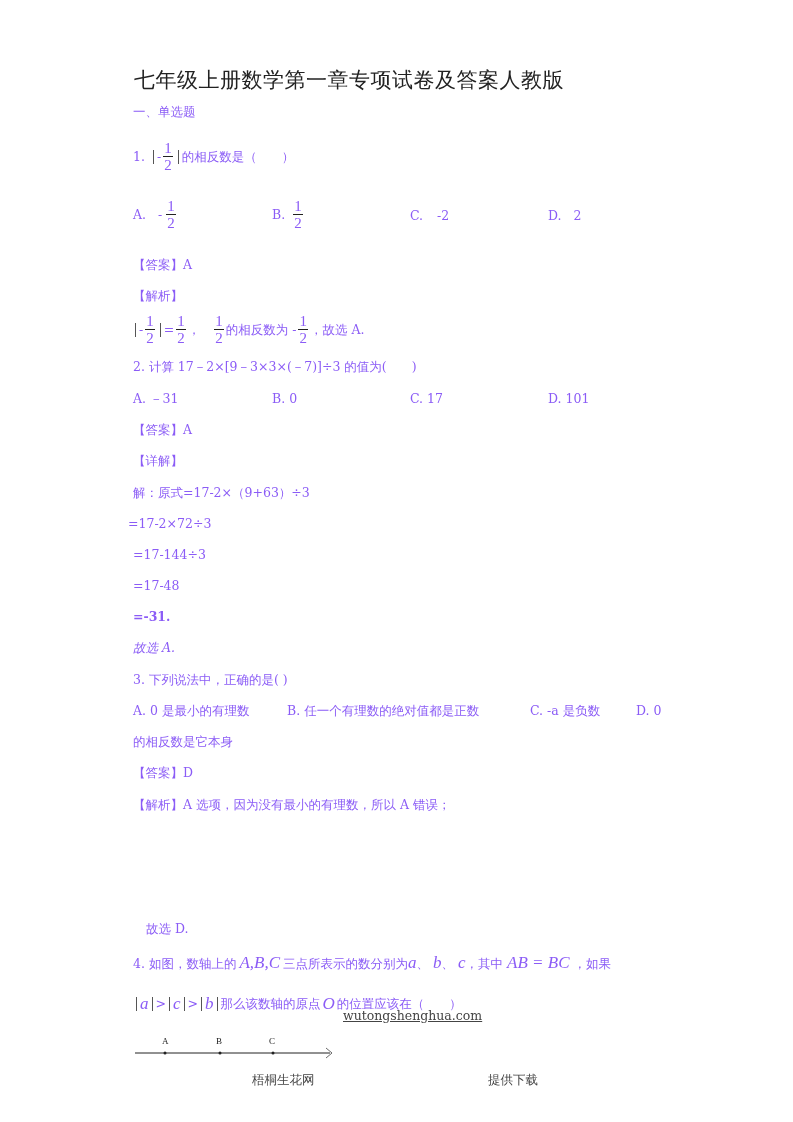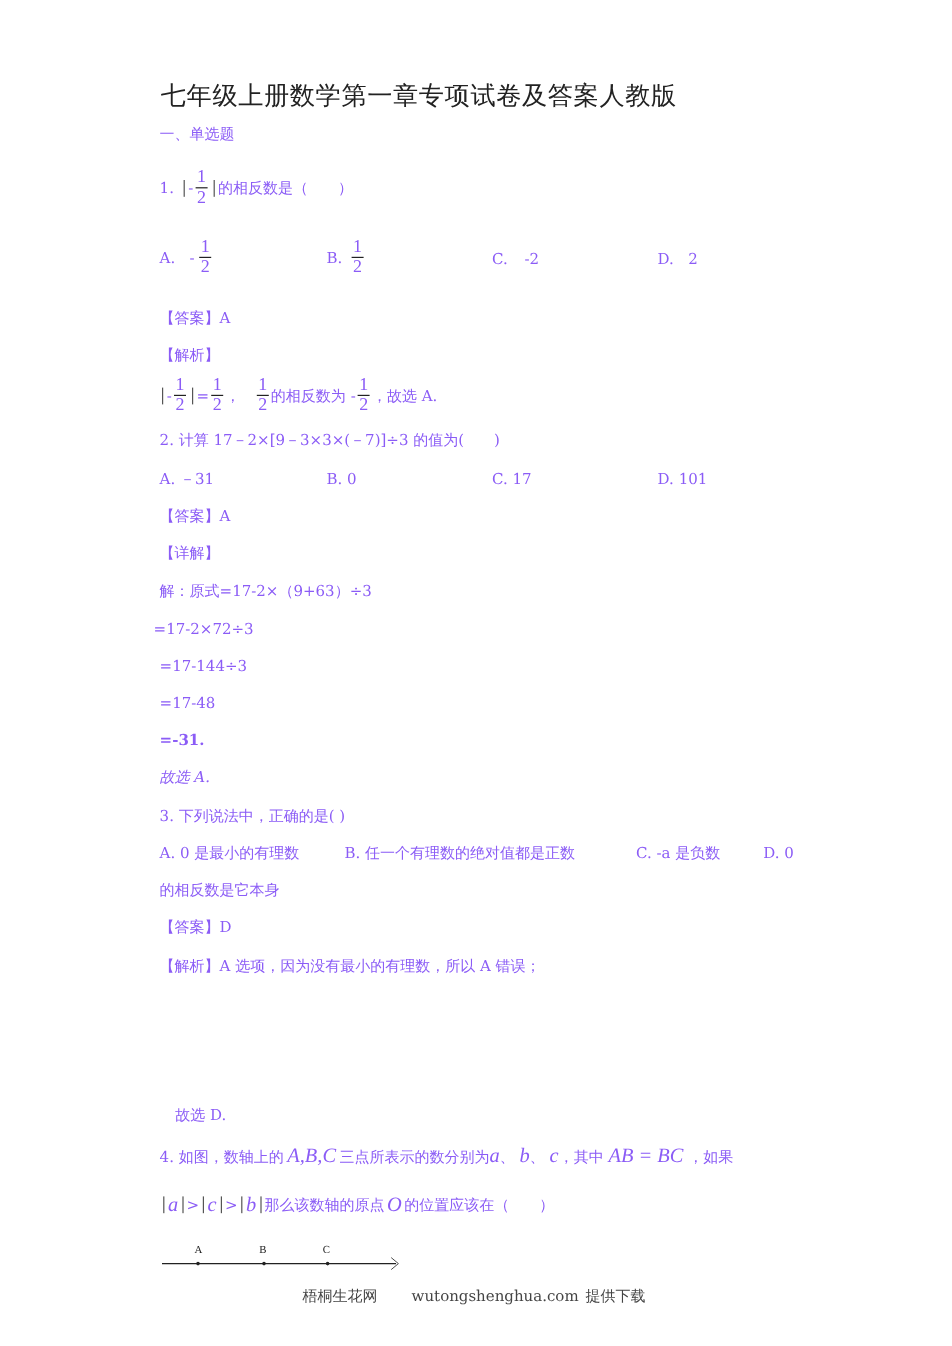--- a/index.html
+++ b/index.html
@@ -151,16 +151,16 @@
     <polyline points="196,14 202,19 196,24" fill="none" stroke="#444" stroke-width="0.8"></polyline>
     <circle cx="35" cy="19" r="1.5" fill="#222"></circle>
     <circle cx="90" cy="19" r="1.5" fill="#222"></circle>
     <circle cx="143" cy="19" r="1.5" fill="#222"></circle>
   </svg>
   <div class="abs" style="left:162px; top:1036px; font-size:9px; font-family:'Liberation Serif',serif;">A</div>
   <div class="abs" style="left:216px; top:1036px; font-size:9px; font-family:'Liberation Serif',serif;">B</div>
   <div class="abs" style="left:269px; top:1036px; font-size:9px; font-family:'Liberation Serif',serif;">C</div>
 
   <div class="abs footer" style="left:252px; top:1072px;">梧桐生花网</div>
-  <div class="abs footer site" style="left:343px; top:1072px;">wutongshenghua.com</div>
+  <div class="abs footer site" style="left:343px; top:1008px;text-decoration:underline;">wutongshenghua.com</div>
   <div class="abs footer" style="left:488px; top:1072px;">提供下载</div>
 
 </div>
 
 </body></html>

